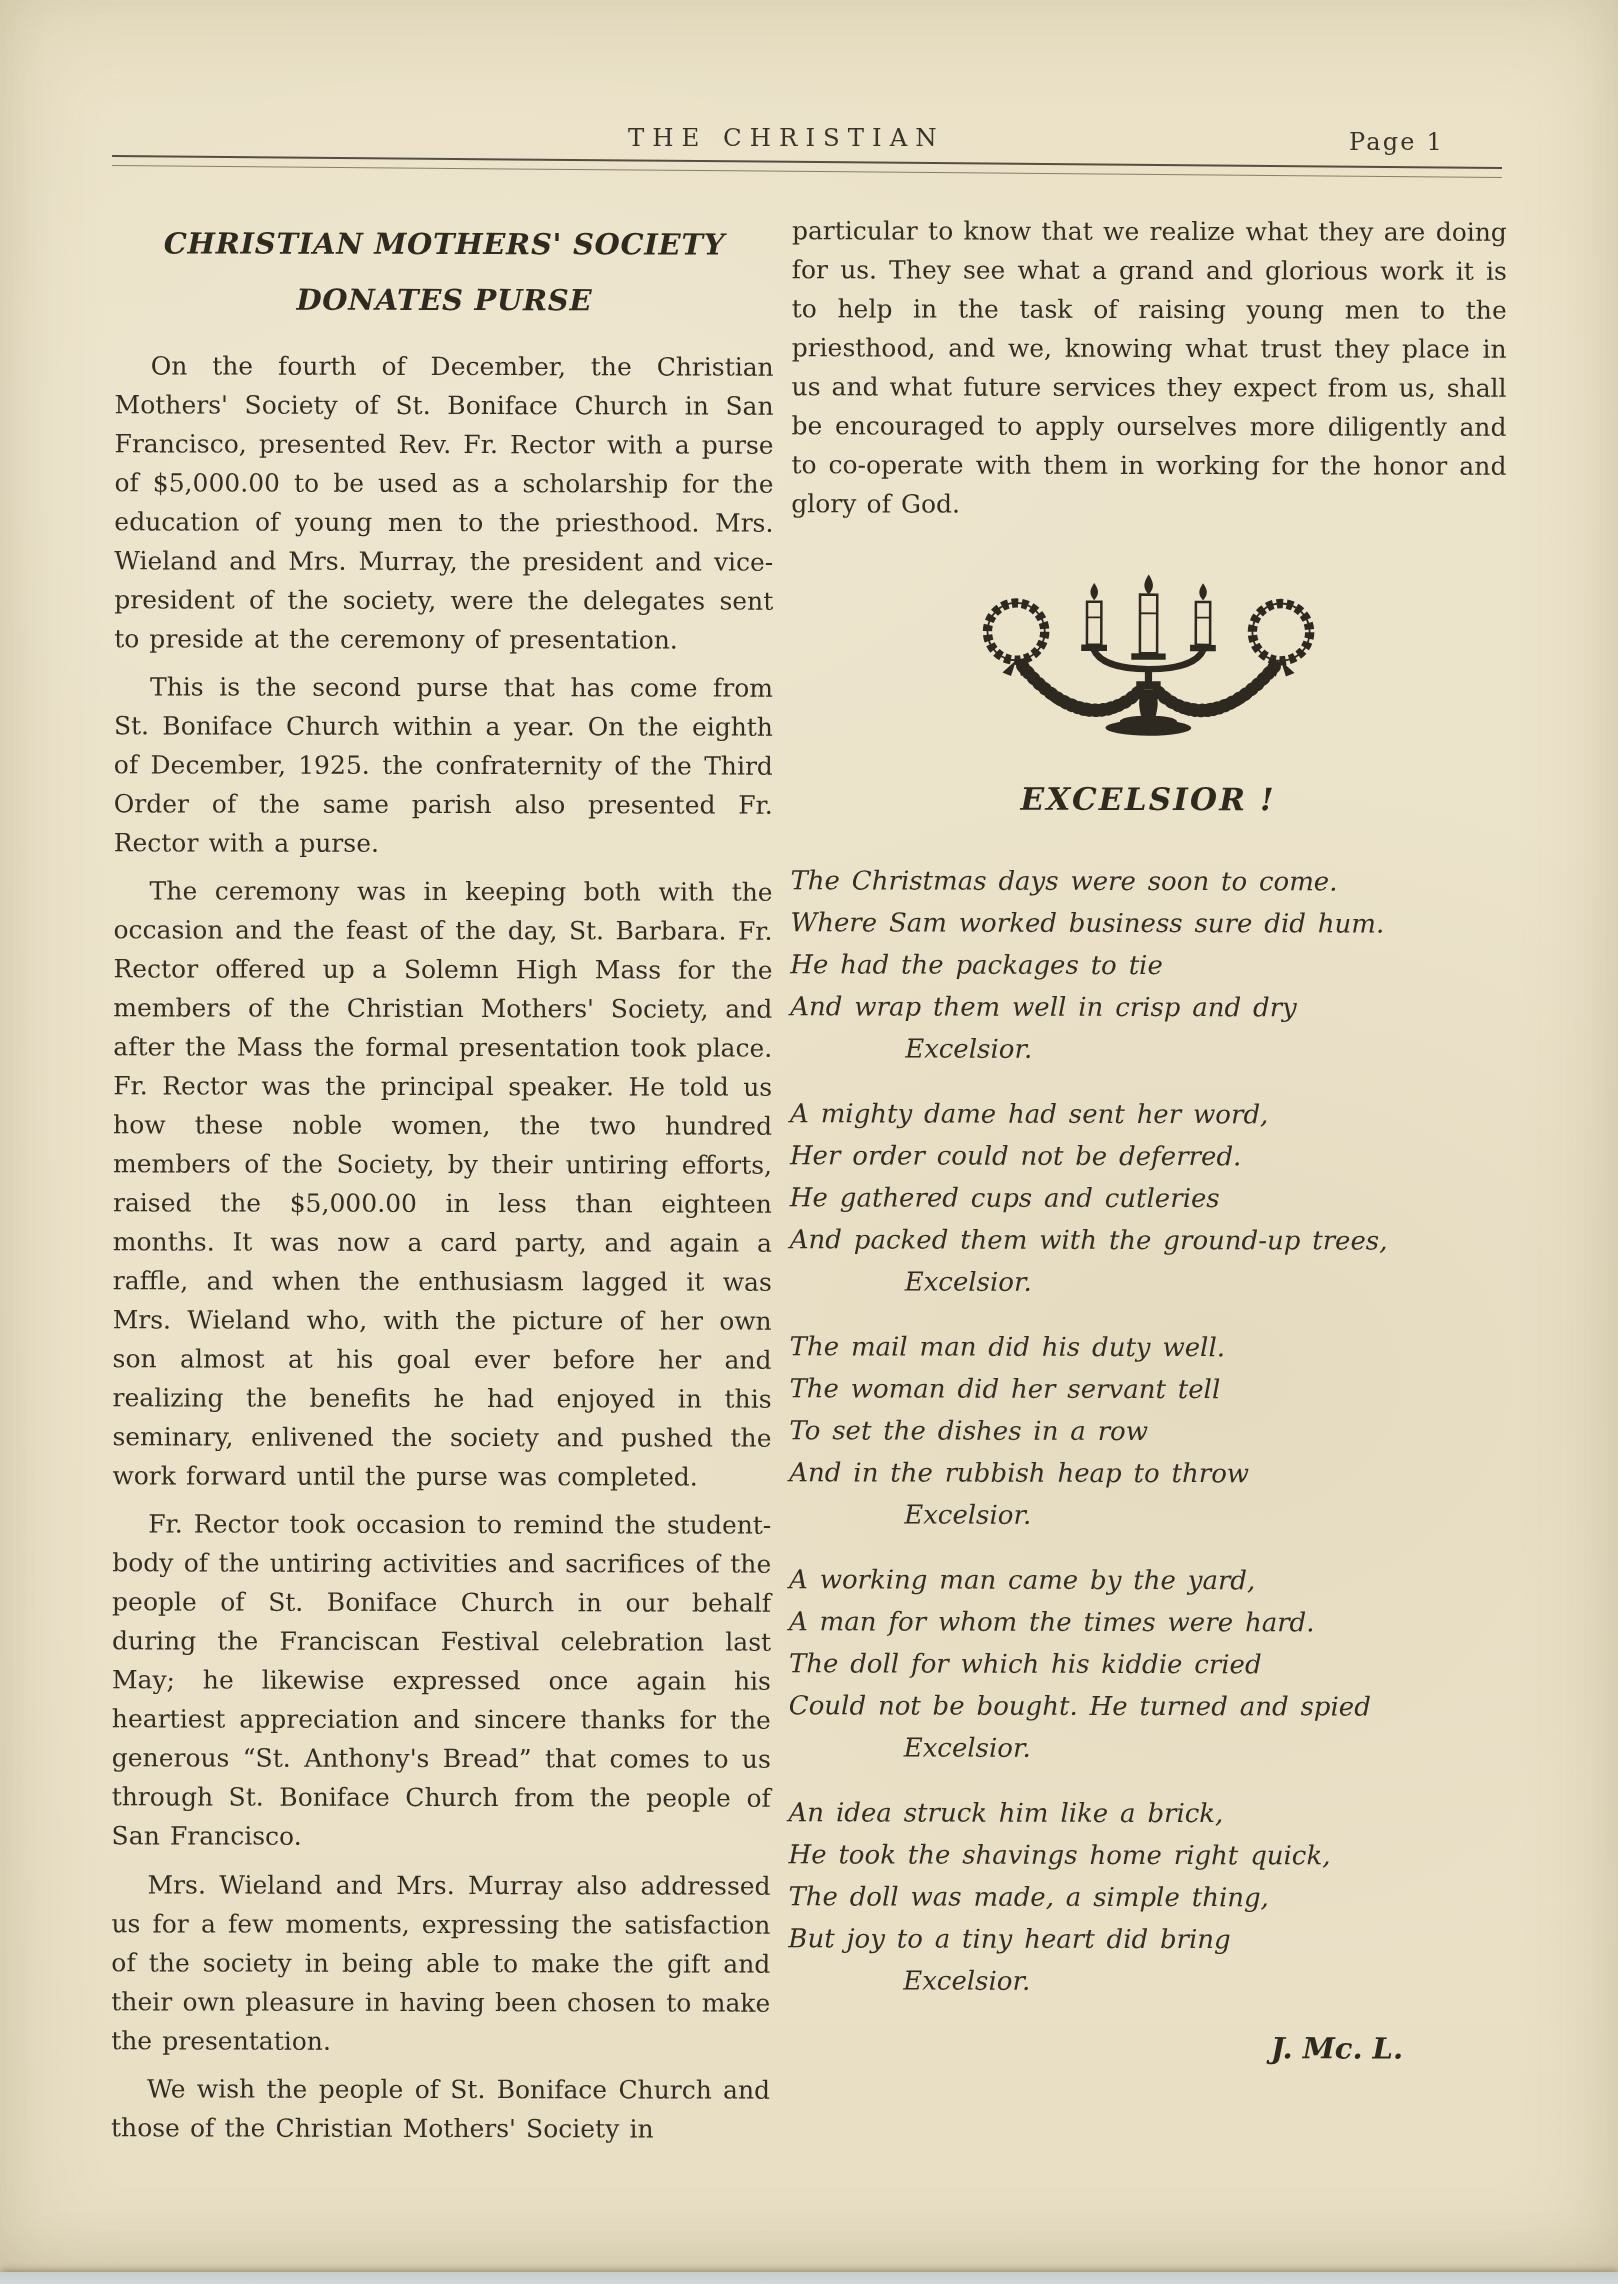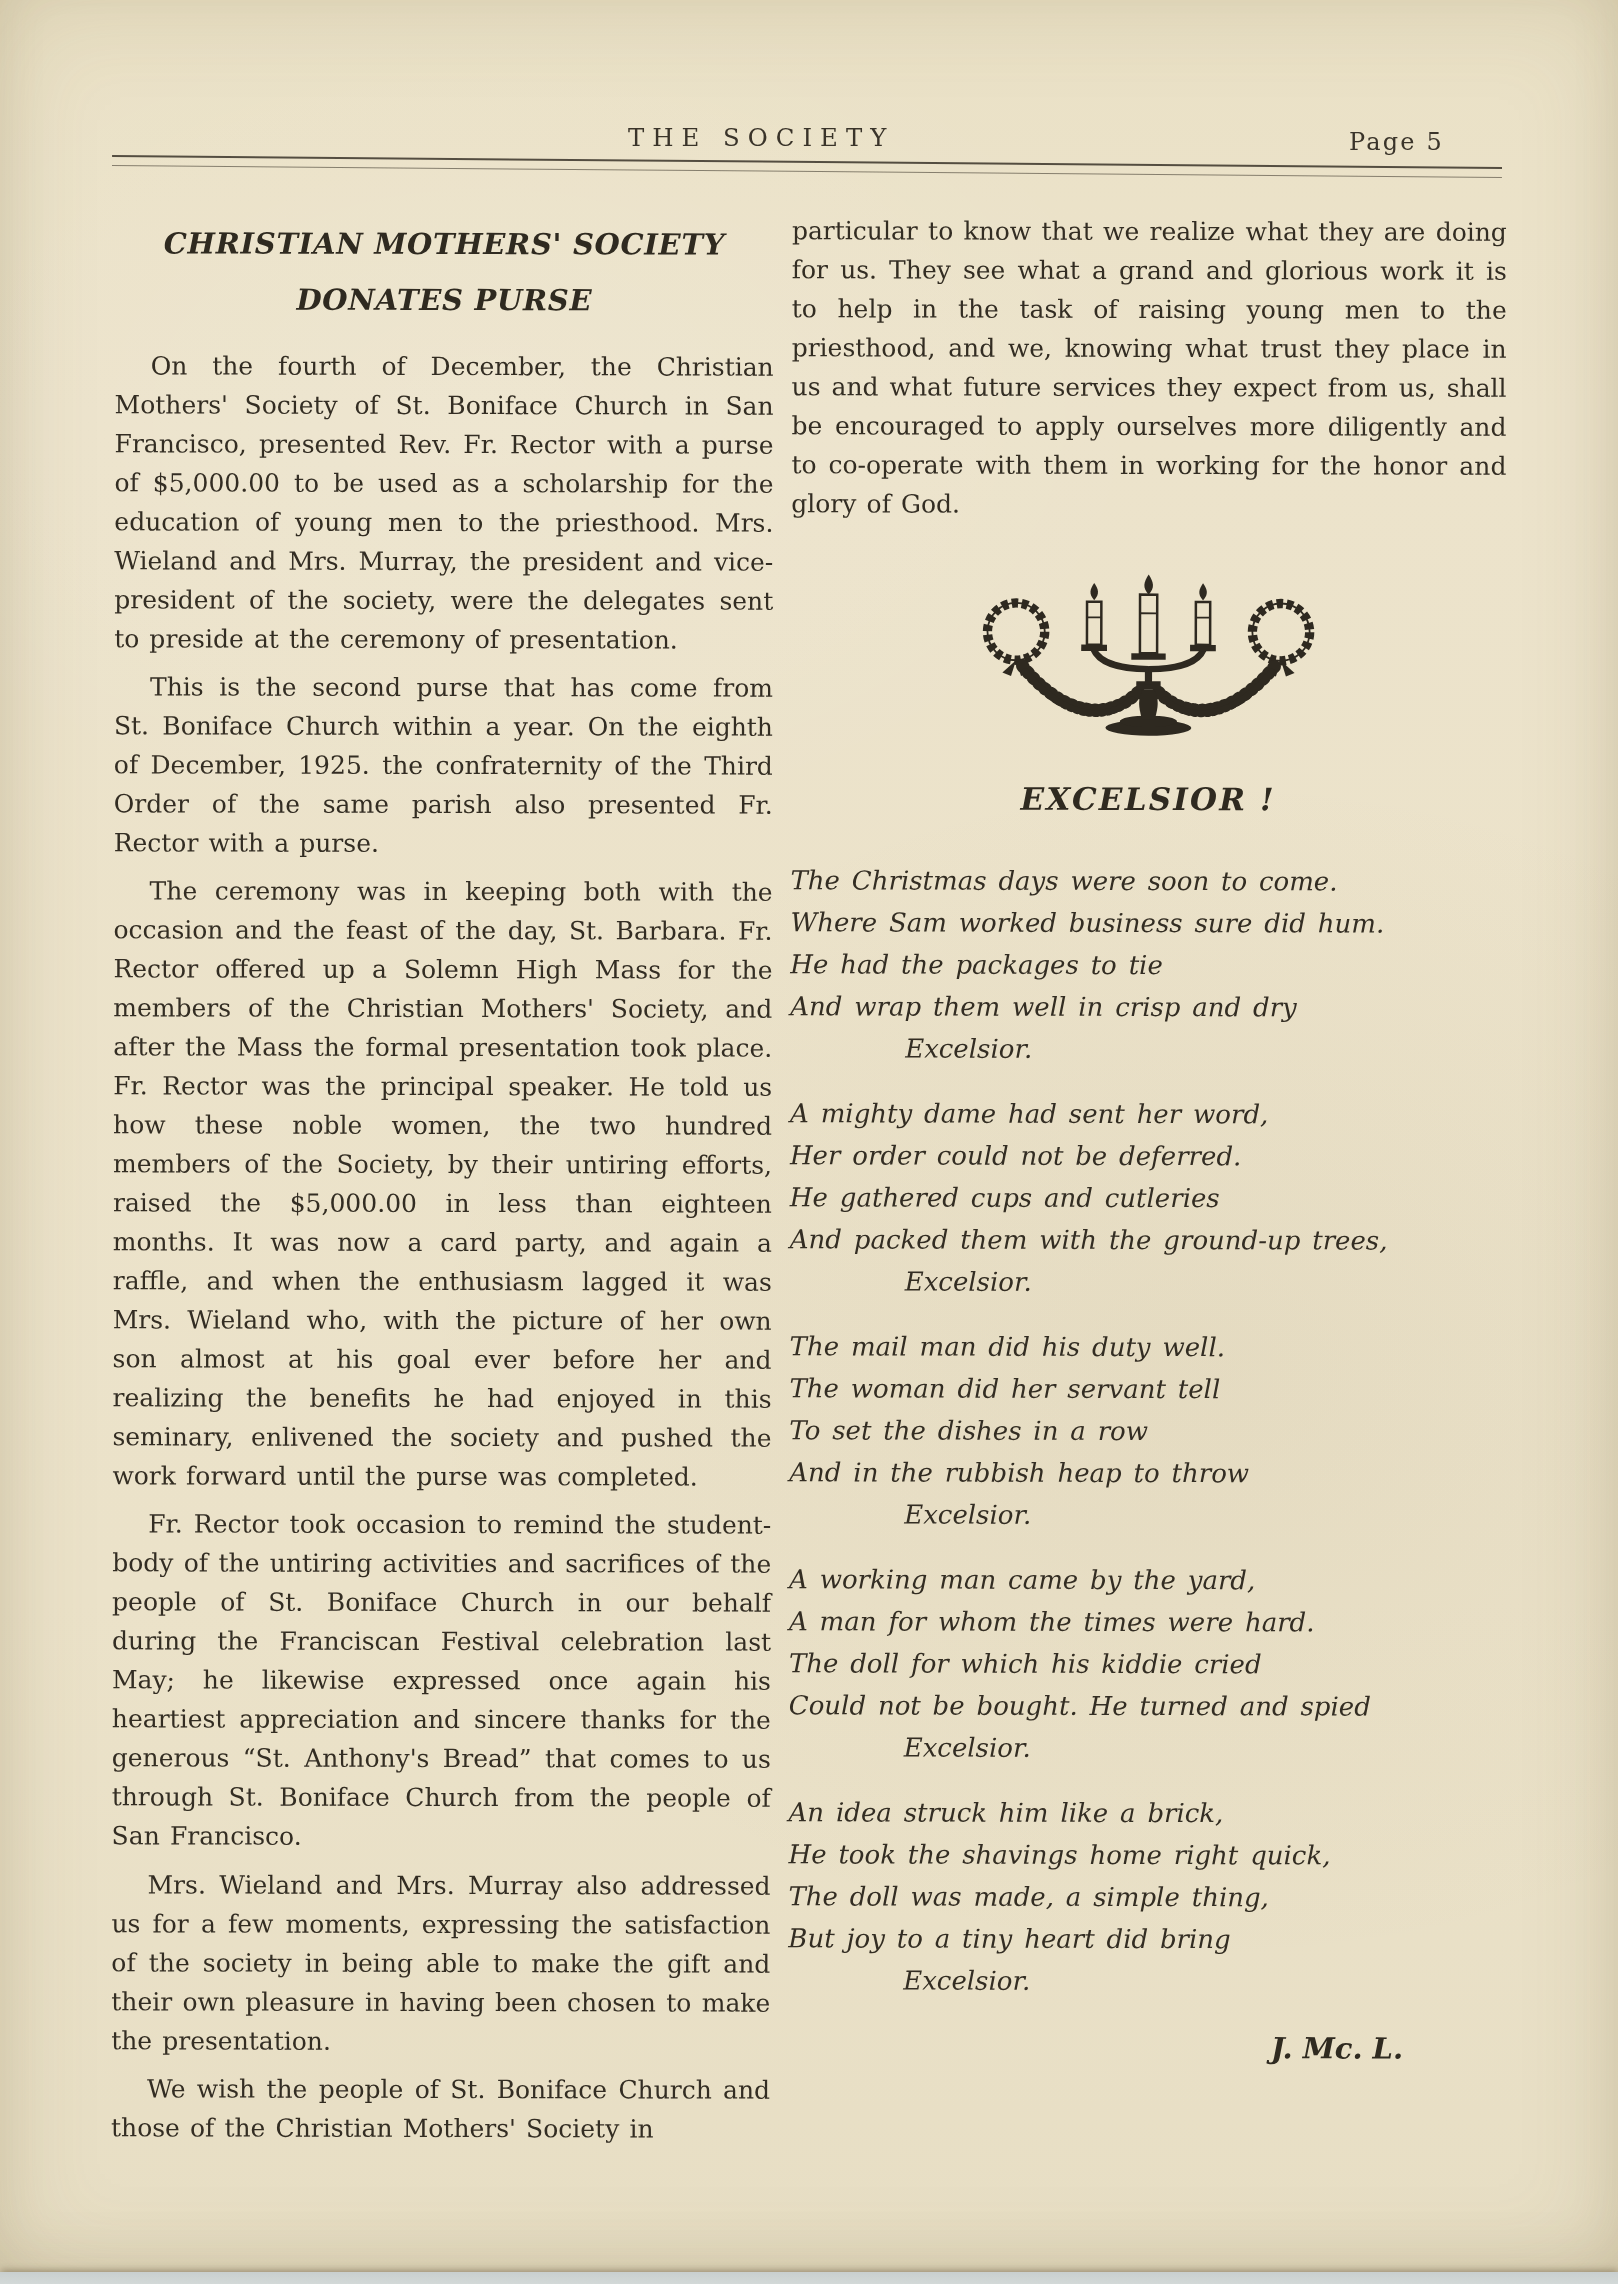--- a/index.html
+++ b/index.html
@@ -88,22 +88,22 @@
     background:linear-gradient(180deg,#c9cfcf,#d3d9d8);
     box-shadow:0 -3.6px 6.5px -1.4px rgba(95,82,55,0.45);
   }
 </style>
 </head>
 <body>
 
 <div class="page">
 
   <div class="masthead-rule"></div>
-  <div class="journal-title">THE SOCIETY</div>
-  <div class="page-number">Page 5</div>
+  <div class="journal-title">THE CHRISTIAN</div>
+  <div class="page-number">Page 1</div>
 
   <div class="col col-left">
     <h1 class="article-title">
       <div>CHRISTIAN MOTHERS' SOCIETY</div>
       <div>DONATES PURSE</div>
     </h1>
     <p class="body-par">On the fourth of December, the Christian Mothers' Society of St. Boniface Church in San Francisco, presented Rev. Fr. Rector with a purse of $5,000.00 to be used as a scholarship for the education of young men to the priesthood.  Mrs. Wieland and Mrs. Murray, the president and vice-president of the society, were the delegates sent to preside at the ceremony of presentation.</p>
     <p class="body-par">This is the second purse that has come from St. Boniface Church within a year.  On the eighth of December, 1925. the confraternity of the Third Order of the same parish also presented Fr. Rector with a purse.</p>
     <p class="body-par">The ceremony was in keeping both with the occasion and the feast of the day, St. Barbara. Fr. Rector offered up a Solemn High Mass for the members of the Christian Mothers' Society, and after the Mass the formal presentation took place.  Fr. Rector was the principal speaker.  He told us how these noble women, the two hundred members of the Society, by their untiring efforts, raised the $5,000.00 in less than eighteen months. It was now a card party, and again a raffle, and when the enthusiasm lagged it was Mrs. Wieland who, with the picture of her own son almost at his goal ever before her and realizing the benefits he had enjoyed in this seminary, enlivened the society and pushed the work forward until the purse was completed.</p>
     <p class="body-par">Fr. Rector took occasion to remind the student-body of the untiring activities and sacrifices of the people of St. Boniface Church in our behalf during the Franciscan Festival celebration last May; he likewise expressed once again his heartiest appreciation and sincere thanks for the generous “St. Anthony's Bread” that comes to us through St. Boniface Church from the people of San Francisco.</p>

